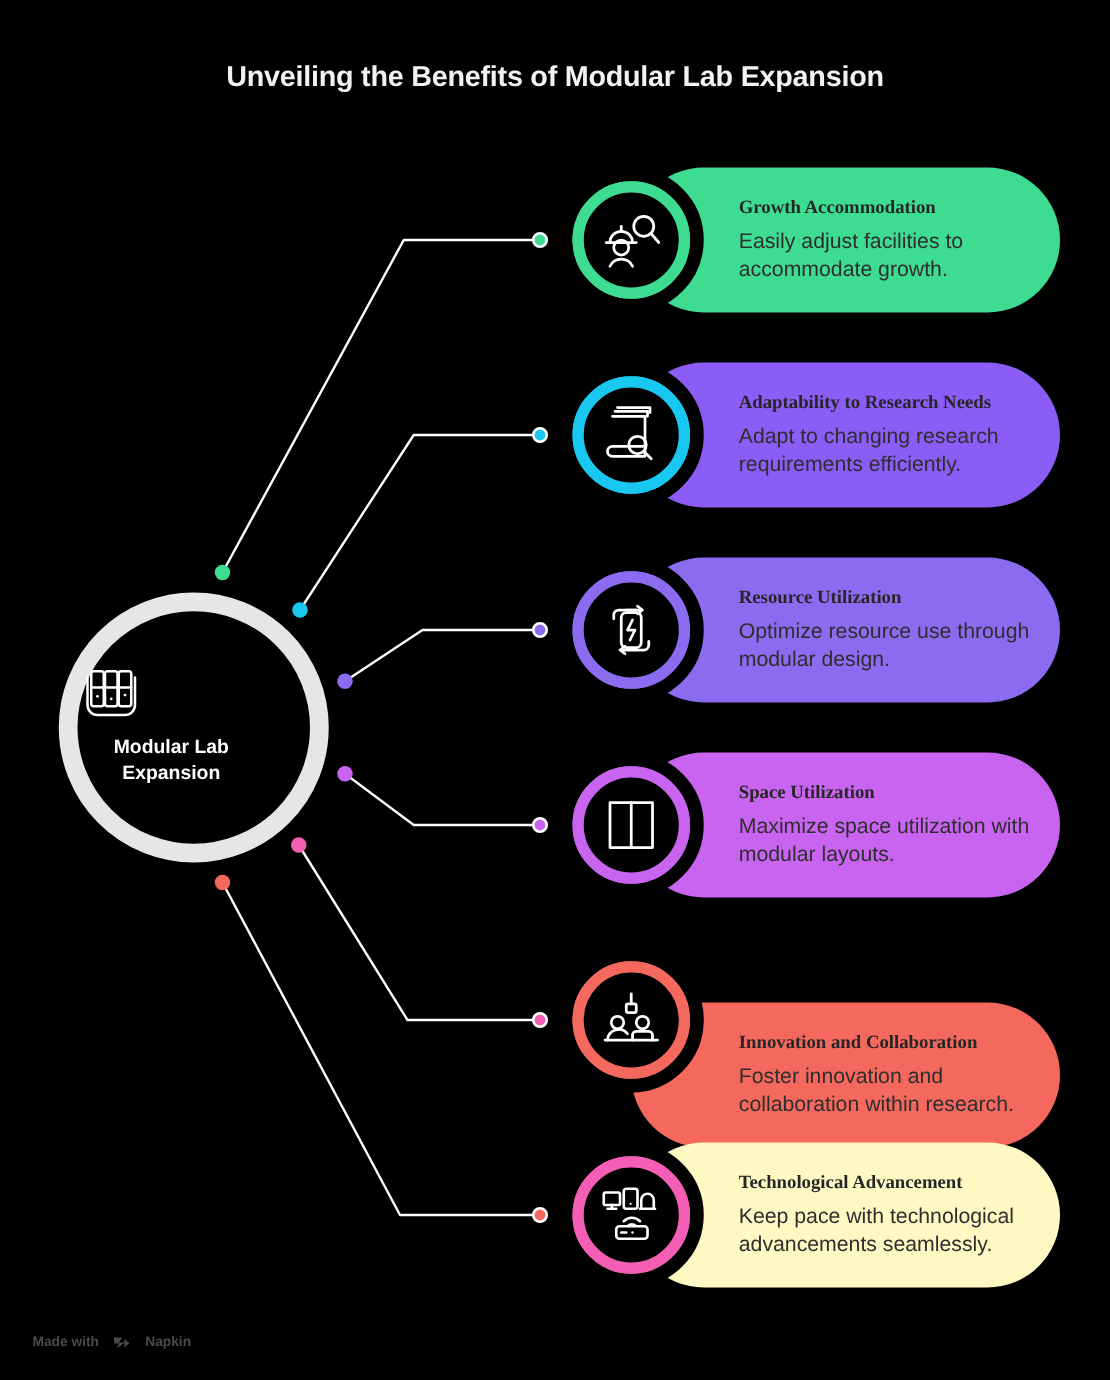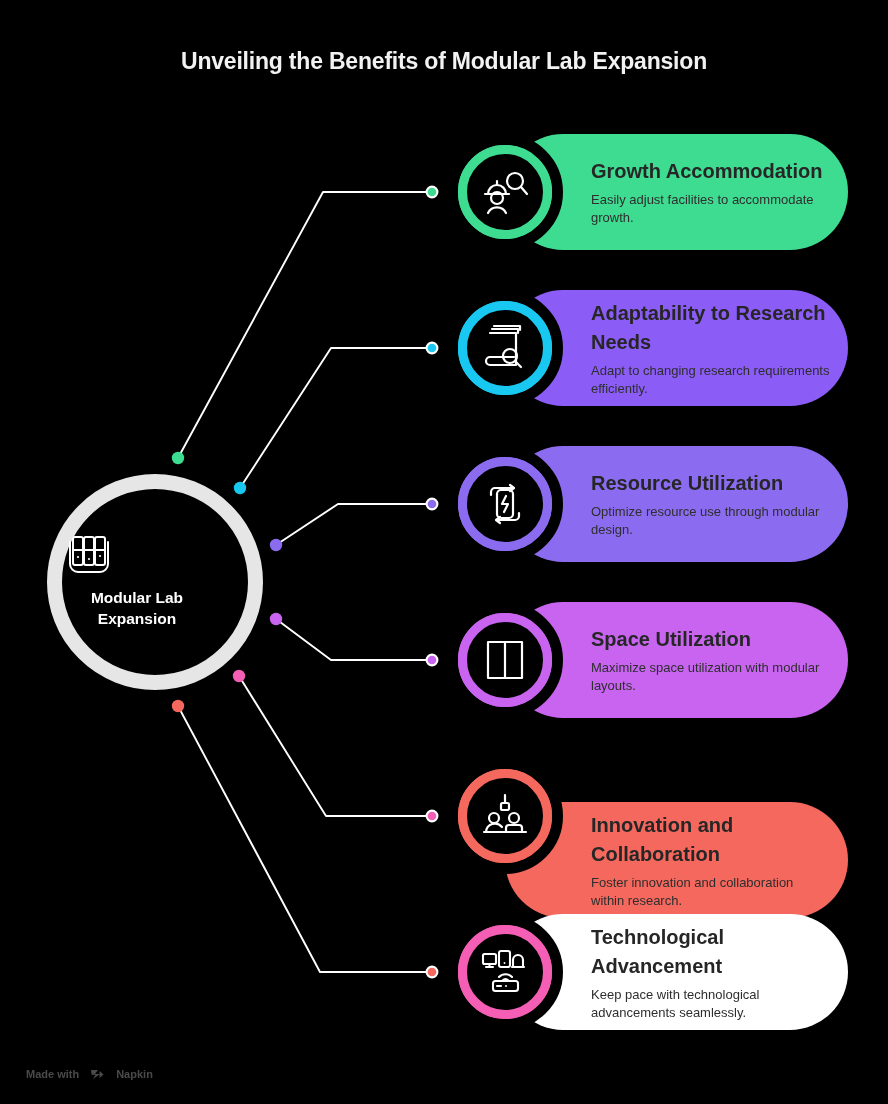--- a/index.html
+++ b/index.html
@@ -76,28 +76,29 @@
     border-radius: 58px;
     box-sizing: border-box;
     padding-left: 86px;
     padding-right: 18px;
     display: flex;
     flex-direction: column;
     justify-content: center;
   }
   .card .card-title {
     color: #262626;
-    font-size: 20px;
+    font-size: 15px;
     font-weight: bold;
     line-height: 1.45;
     margin-bottom: 5px;
+    font-family: Liberation Serif, serif;
   }
   .card .card-desc {
     color: #2e2e2e;
-    font-size: 13px;
+    font-size: 17px;
     line-height: 1.35;
   }
 
   
   .medallion {
     position: absolute;
     left: 447px;
     width: 116px;
     height: 116px;
     border-radius: 50%;
@@ -263,21 +264,21 @@
         <circle cx="15" cy="27" r="5"></circle>
         <circle cx="35" cy="27" r="5"></circle>
         <path d="M7 41 a9 9 0 0 1 16 -5"></path>
         <path d="M27 41 v-4 a3 3 0 0 1 3 -3 h10 a3 3 0 0 1 3 3 v4"></path>
         <path d="M5 41 h42"></path>
       </svg>
     </span>
   </div>
 </div>
 
-<div class="card" id="card-5" style="top: 914px; background: #ffffff;">
+<div class="card" id="card-5" style="top: 914px; background: #fef9c3;">
   <div class="card-title">Technological Advancement</div>
   <div class="card-desc">Keep pace with technological advancements seamlessly.</div>
 </div>
 <div class="medallion" id="med-5" style="top: 914px; background: rgb(244, 94, 180);">
   <div class="disc" style="border-color: rgb(244, 94, 180);">
     <span>
       <svg class="ico" width="52" height="48" viewBox="0 0 52 48" fill="none" stroke="#ffffff" stroke-width="2.1" stroke-linecap="round" stroke-linejoin="round">
         <rect x="4" y="6" width="13" height="10" rx="1.5"></rect>
         <path d="M10.5 16 v3 M7 19 h7"></path>
         <rect x="20" y="3" width="11" height="16" rx="2"></rect>

